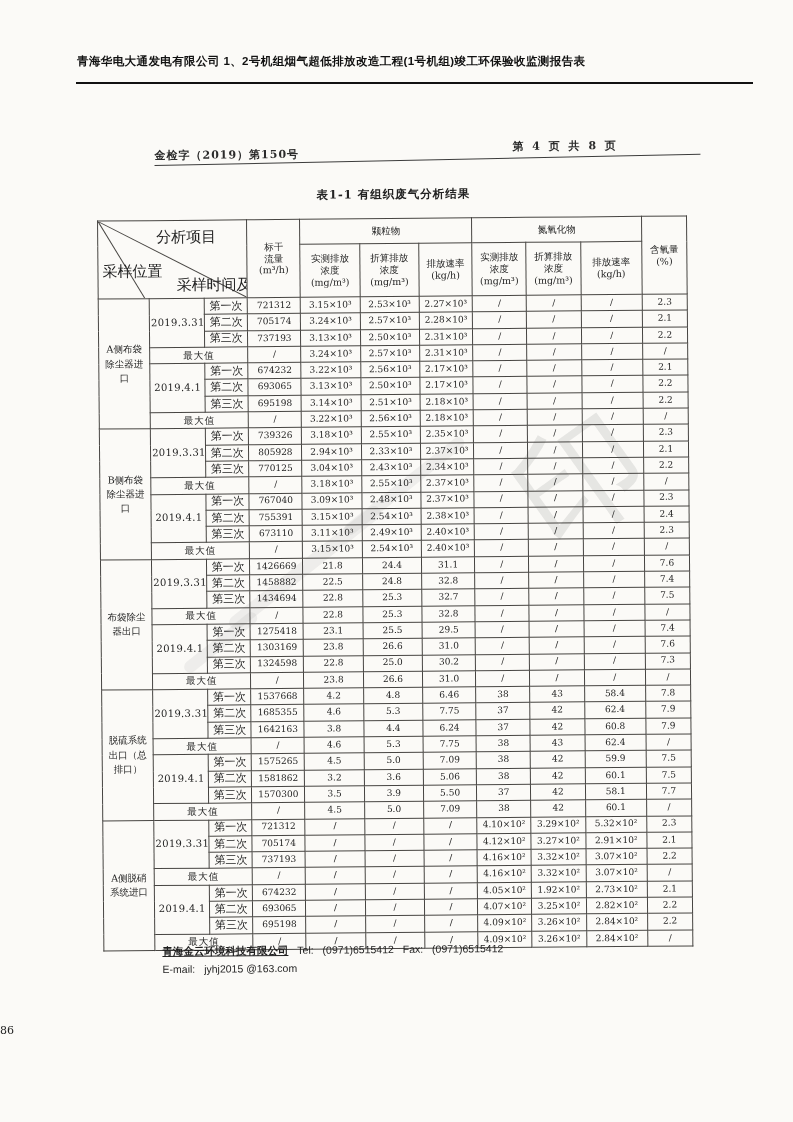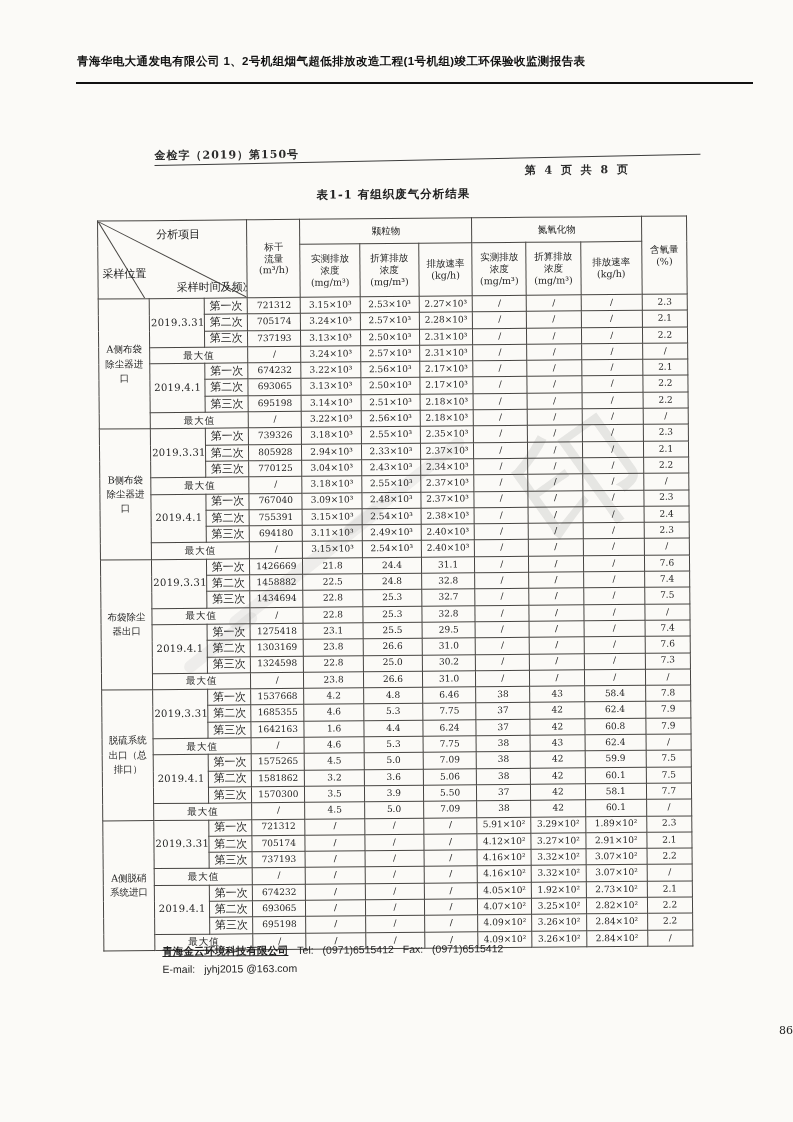--- a/index.html
+++ b/index.html
@@ -19,21 +19,21 @@
     font-family:"Liberation Sans", sans-serif;
     font-size:11.5px;font-weight:bold;color:#111;
     letter-spacing:0.4px;white-space:nowrap;
   }
   .header-rule{position:absolute;left:76px;top:82px;width:677px;height:1.6px;background:#111;}
 
   
   .scan{position:absolute;inset:0;transform:rotate(-0.5deg);}
 
   .doc-number{position:absolute;left:158px;top:146px;font-size:11px;font-weight:bold;color:#2b2b2b;letter-spacing:1px;}
-  .page-indicator{position:absolute;left:528px;top:140px;font-size:11px;font-weight:bold;color:#2b2b2b;letter-spacing:2.5px;margin-top:24px;}
+  .page-indicator{position:absolute;left:516px;top:140px;font-size:11px;font-weight:bold;color:#2b2b2b;letter-spacing:2.5px;}
   .doc-rule{position:absolute;left:158px;top:163px;width:546px;height:1.3px;background:#3c3c3c;transform:rotate(-0.7deg);transform-origin:left center;}
 
   .table-title{position:absolute;left:0;width:793px;top:187px;text-align:center;font-size:11.5px;font-weight:bold;color:#222;letter-spacing:1px;}
 
   .tbl-wrap{position:absolute;left:100px;top:218px;}
   table{border-collapse:collapse;table-layout:fixed;width:590px;background:transparent;}
   th,td{
     border:1px solid #474542;
     text-align:center;vertical-align:middle;
     padding:0 1px;font-weight:normal;color:#242424;
@@ -43,42 +43,42 @@
   thead tr.gr th{height:24px;}
   thead tr.sub th{height:52px;text-align:center;}
   tbody td{height:15.3px;font-size:9px;line-height:1.05;}
   td.loc{font-size:9.5px;line-height:1.5;padding:0 3px;}
   td.date{font-size:10px;letter-spacing:0.3px;}
   td.seq{font-size:11px;}
   td.maxl{font-size:9.5px;letter-spacing:1px;}
 
   .corner{position:relative;padding:0;}
   .corner svg{position:absolute;inset:0;width:100%;height:100%;}
-  .corner span{position:absolute;font-size:11px;color:#242424;white-space:nowrap;}
+  .corner span{position:absolute;font-size:15px;color:#242424;white-space:nowrap;}
   .c-top{top:7px;left:58px;}
   .c-left{bottom:17px;left:4px;}
   .c-bottom{bottom:3px;left:42px;margin-left:36px;}
 
   
   .watermark{position:absolute;left:520px;top:398px;font-size:125px;color:rgba(150,150,148,0.20);transform:rotate(-35deg);font-family:"DejaVu Serif", serif;pointer-events:none;}
   .wm-stroke{position:absolute;background:rgba(165,165,162,0.14);border-radius:8px;pointer-events:none;}
   .wm-s1{left:210px;top:560px;width:190px;height:14px;transform:rotate(-38deg);}
   .wm-s2{left:330px;top:480px;width:150px;height:12px;transform:rotate(-38deg);}
   .wm-s3{left:175px;top:635px;width:90px;height:12px;transform:rotate(-38deg);}
 
   .footer{
     position:absolute;left:159px;top:943px;
     font-family:"Liberation Sans", sans-serif;
     font-size:10.5px;color:#1e1e1e;
   }
   .footer .company{font-weight:bold;text-decoration:underline;}
   .footer .row2{margin-top:4px;}
   .footer span{margin-right:6px;}
 
-  .page-number{position:absolute;left:0;width:793px;top:1024px;text-align:right;font-size:11px;color:#222;}
+  .page-number{position:absolute;left:0;width:793px;top:1024px;text-align:left;font-size:11px;color:#222;}
 </style>
 </head>
 <body>
 
 <div class="page">
 
   <div class="doc-header-title">青海华电大通发电有限公司 1、2号机组烟气超低排放改造工程(1号机组)竣工环保验收监测报告表</div>
   <div class="header-rule"></div>
 
   <div class="scan">
@@ -303,21 +303,21 @@
               <td>3.15×10³</td>
               <td>2.54×10³</td>
               <td>2.38×10³</td>
               <td>/</td>
               <td>/</td>
               <td>/</td>
               <td>2.4</td>
             </tr>
             <tr>
               <td class="seq">第三次</td>
-              <td>694180</td>
+              <td>673110</td>
               <td>3.11×10³</td>
               <td>2.49×10³</td>
               <td>2.40×10³</td>
               <td>/</td>
               <td>/</td>
               <td>/</td>
               <td>2.3</td>
             </tr>
             <tr>
               <td colspan="2" class="maxl">最大值</td>
@@ -441,21 +441,21 @@
               <td>5.3</td>
               <td>7.75</td>
               <td>37</td>
               <td>42</td>
               <td>62.4</td>
               <td>7.9</td>
             </tr>
             <tr>
               <td class="seq">第三次</td>
               <td>1642163</td>
-              <td>1.6</td>
+              <td>3.8</td>
               <td>4.4</td>
               <td>6.24</td>
               <td>37</td>
               <td>42</td>
               <td>60.8</td>
               <td>7.9</td>
             </tr>
             <tr>
               <td colspan="2" class="maxl">最大值</td>
               <td>/</td>
@@ -513,23 +513,23 @@
               <td>/</td>
             </tr>
             <tr>
               <td rowspan="8" class="loc">A侧脱硝系统进口</td>
               <td rowspan="3" class="date">2019.3.31</td>
               <td class="seq">第一次</td>
               <td>721312</td>
               <td>/</td>
               <td>/</td>
               <td>/</td>
-              <td>5.91×10²</td>
+              <td>4.10×10²</td>
               <td>3.29×10²</td>
-              <td>1.89×10²</td>
+              <td>5.32×10²</td>
               <td>2.3</td>
             </tr>
             <tr>
               <td class="seq">第二次</td>
               <td>705174</td>
               <td>/</td>
               <td>/</td>
               <td>/</td>
               <td>4.12×10²</td>
               <td>3.27×10²</td>

